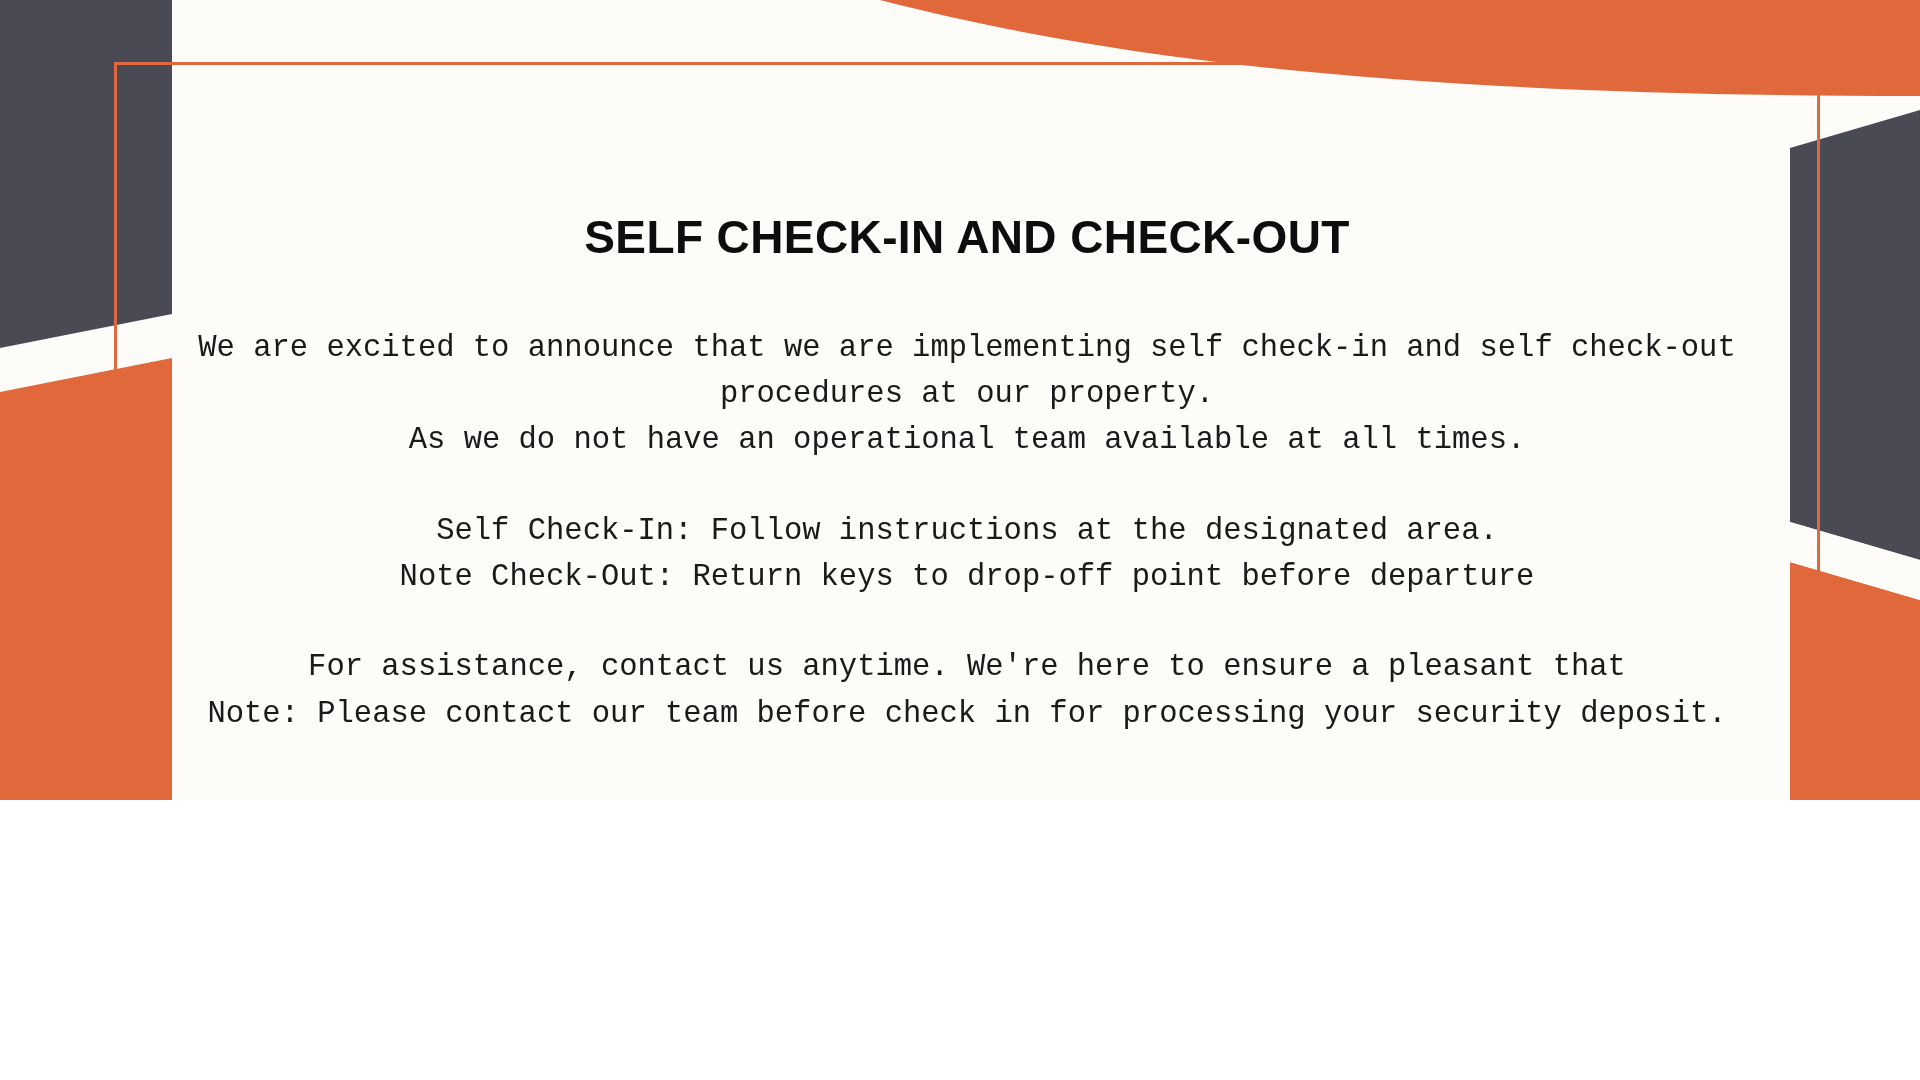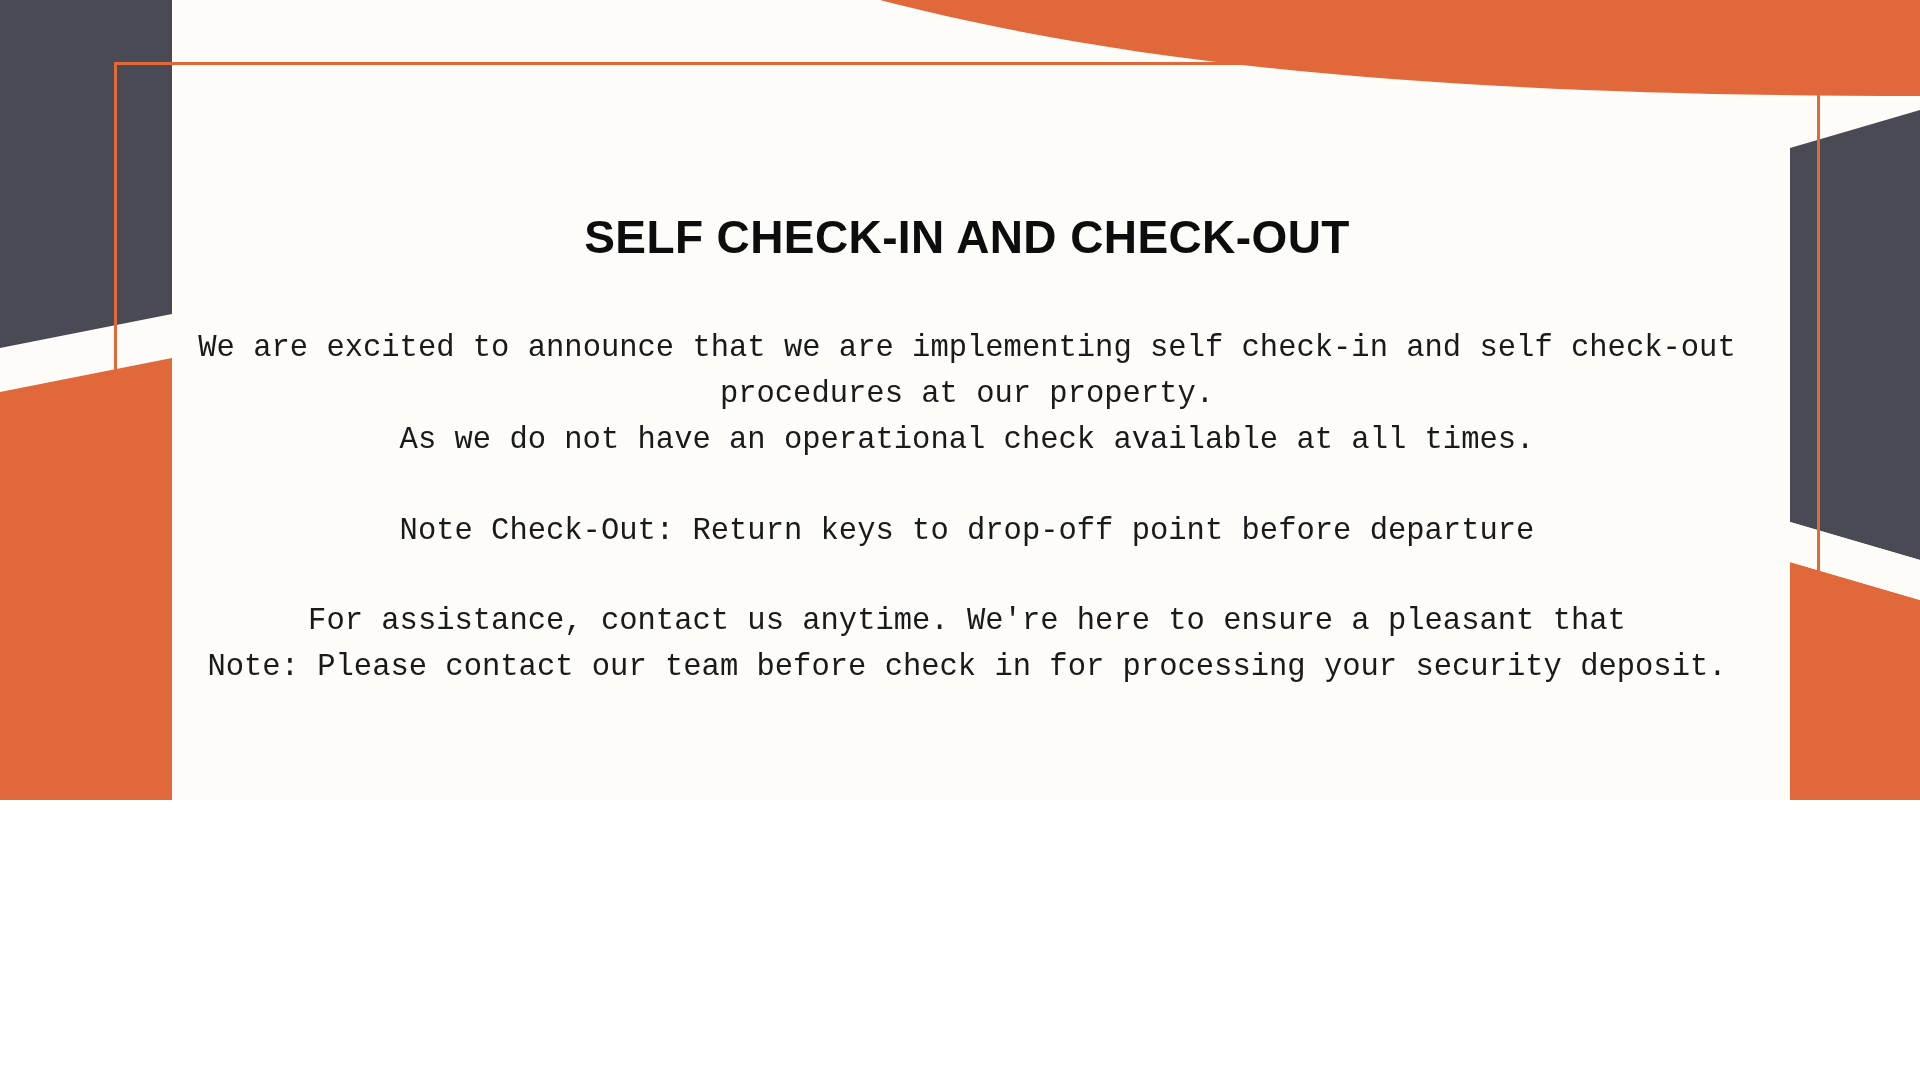--- a/index.html
+++ b/index.html
@@ -171,24 +171,25 @@
   <div class="frame"></div>
 
   <div class="content">
 
     <h1 class="title">SELF CHECK-IN AND CHECK-OUT</h1>
 
     <div class="body-block">
 
       <p class="para">
         <span class="line">We are excited to announce that we are implementing self check-in and self check-out procedures at our property.</span>
-        <span class="line">As we do not have an operational check available at all times.</span>
+        <span class="line">As we do not have an operational team available at all times.</span>
       </p>
 
       <p class="para">
+        <span class="line">Self Check-In: Follow instructions at the designated area.</span>
         <span class="line">Note Check-Out: Return keys to drop-off point before departure</span>
       </p>
 
       <p class="para">
         <span class="line">For assistance, contact us anytime. We're here to ensure a pleasant that</span>
         <span class="line">Note: Please contact our team before check in for processing your security deposit.</span>
       </p>
 
     </div>
   </div>

